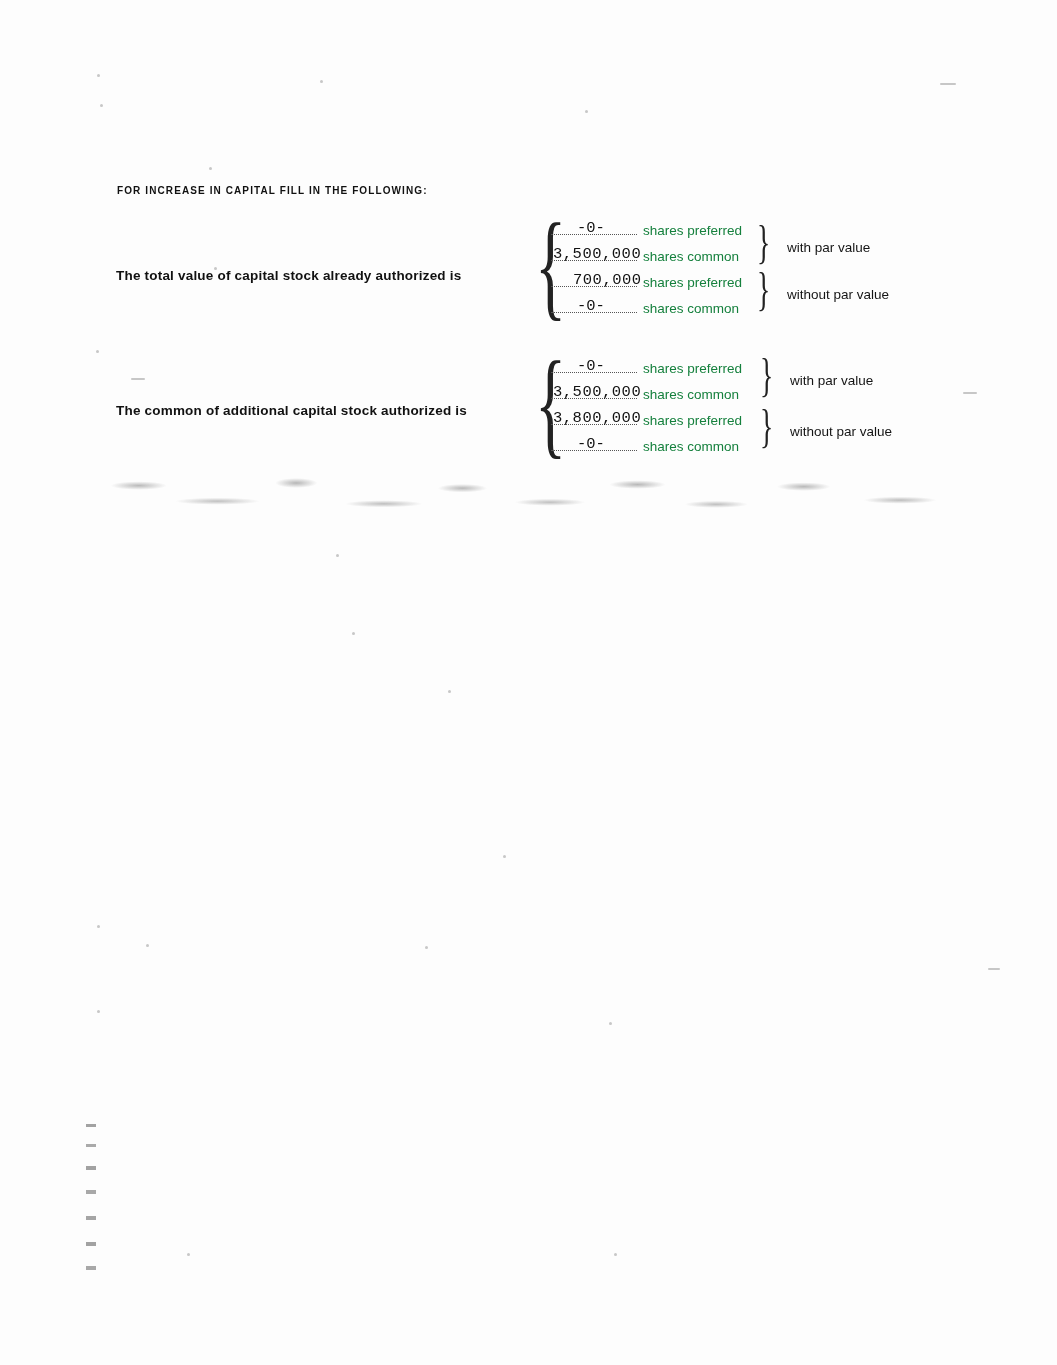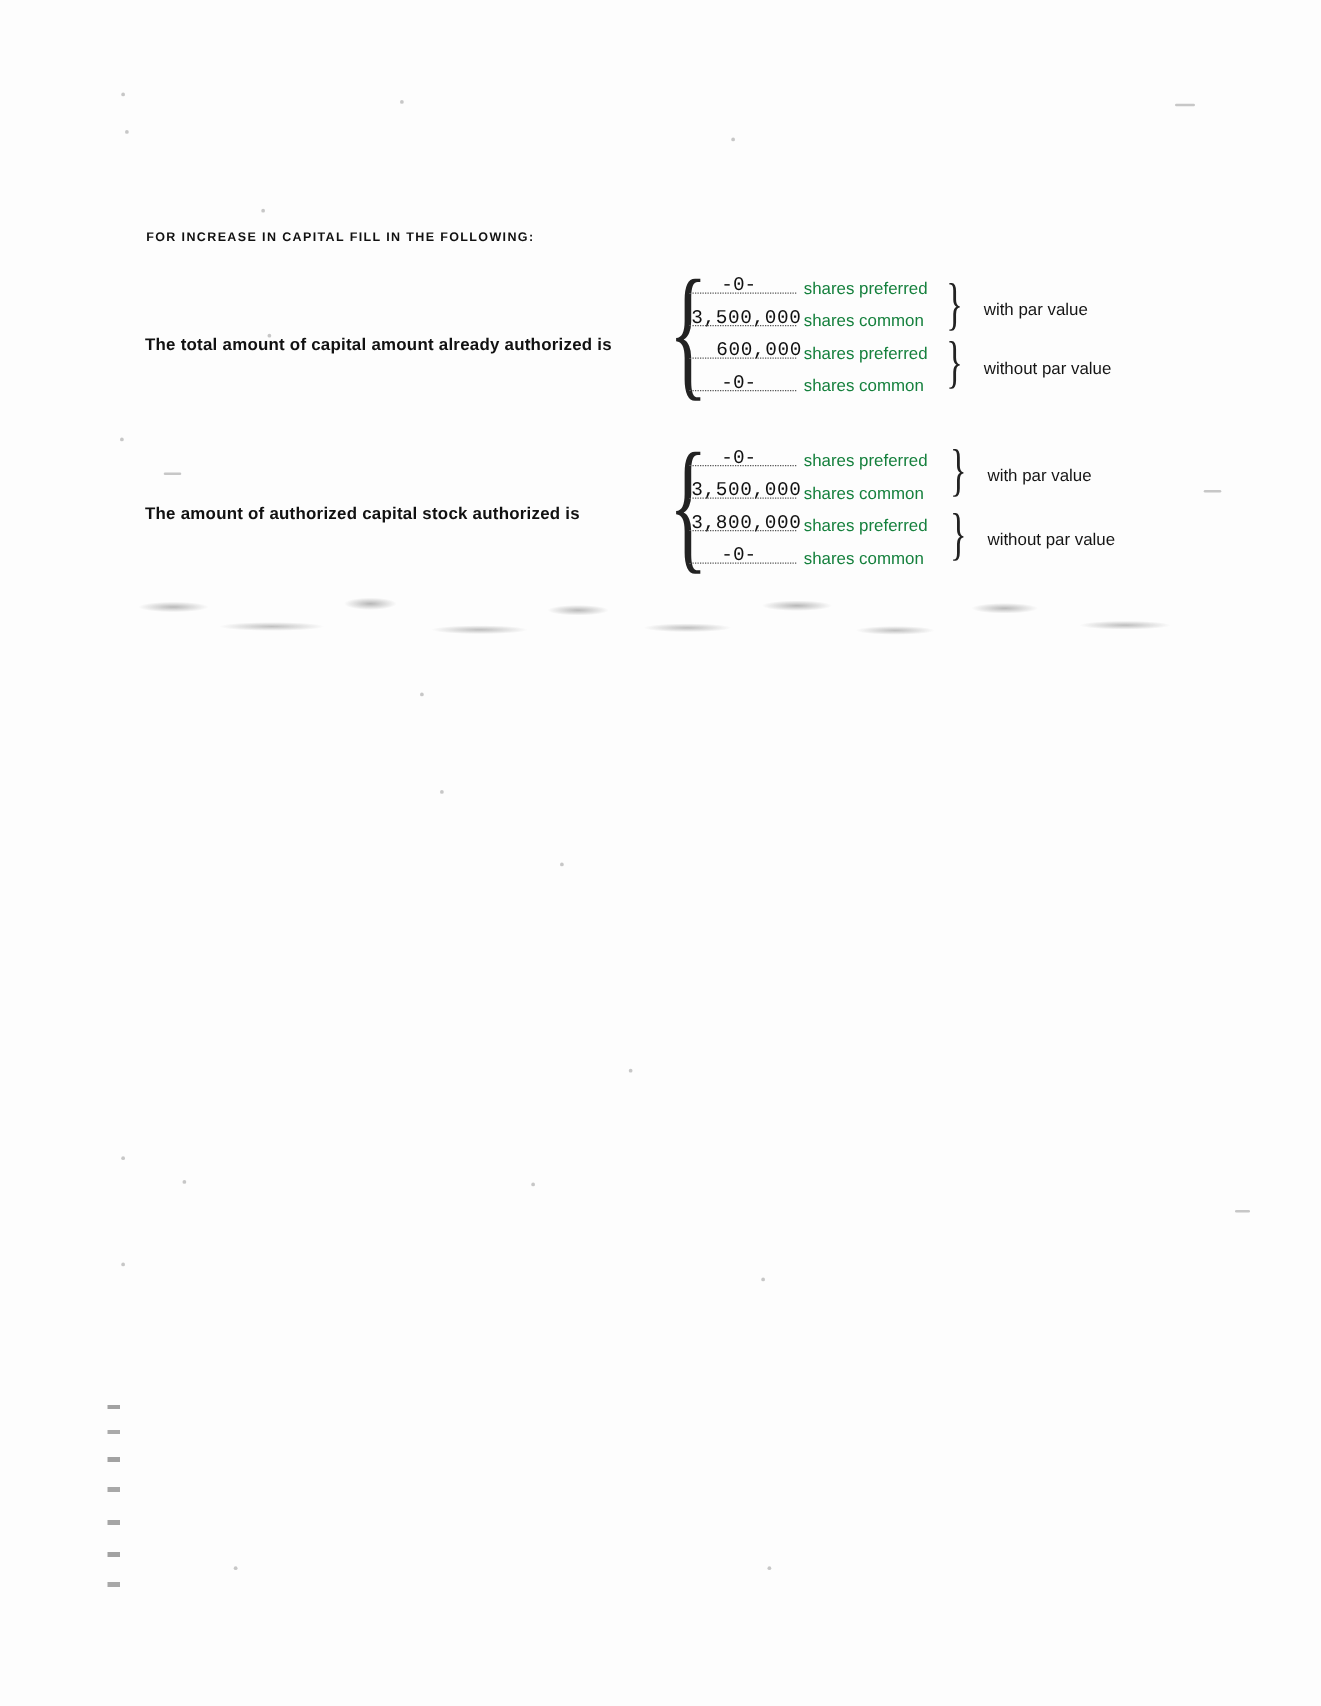--- a/index.html
+++ b/index.html
@@ -214,56 +214,56 @@
   <div class="speck" style="left:97px;  top:1010px; width:3px; height:3px;"></div>
   <div class="speck" style="left:187px; top:1253px; width:3px; height:3px;"></div>
   <div class="speck" style="left:614px; top:1253px; width:3px; height:3px;"></div>
 
   <div id="left-margin-marks"></div>
 
   <div id="form-area">
 
     <div id="heading">FOR INCREASE IN CAPITAL FILL IN THE FOLLOWING:</div>
 
-    <div class="row-label" id="label-total">The total amount of capital amount already authorized is</div>
+    <div class="row-label" id="label-total">The total value of capital stock already authorized is</div>
 
     <div class="brace-group" id="group-total">
       <span class="brace">{</span>
 
       <div class="line">
         <span class="dots"></span>
         <span class="filled zero">-0-</span>
         <span class="shares">shares preferred</span>
       </div>
 
       <div class="line">
         <span class="dots"></span>
         <span class="filled">3,500,000</span>
         <span class="shares">shares common</span>
       </div>
 
       <div class="line">
         <span class="dots"></span>
-        <span class="filled" style="left:22px;">600,000</span>
+        <span class="filled" style="left:22px;">700,000</span>
         <span class="shares">shares preferred</span>
       </div>
 
       <div class="line">
         <span class="dots"></span>
         <span class="filled zero">-0-</span>
         <span class="shares">shares common</span>
       </div>
     </div>
 
     <span class="par-brace" id="par-brace-1">}</span>
     <span class="par" id="par-with-1">with par value</span>
     <span class="par-brace" id="par-brace-2">}</span>
     <span class="par" id="par-without-1">without par value</span>
 
-    <div class="row-label" id="label-additional">The amount of authorized capital stock authorized is</div>
+    <div class="row-label" id="label-additional">The common of additional capital stock authorized is</div>
 
     <div class="brace-group" id="group-additional">
       <span class="brace">{</span>
 
       <div class="line">
         <span class="dots"></span>
         <span class="filled zero">-0-</span>
         <span class="shares">shares preferred</span>
       </div>
 

